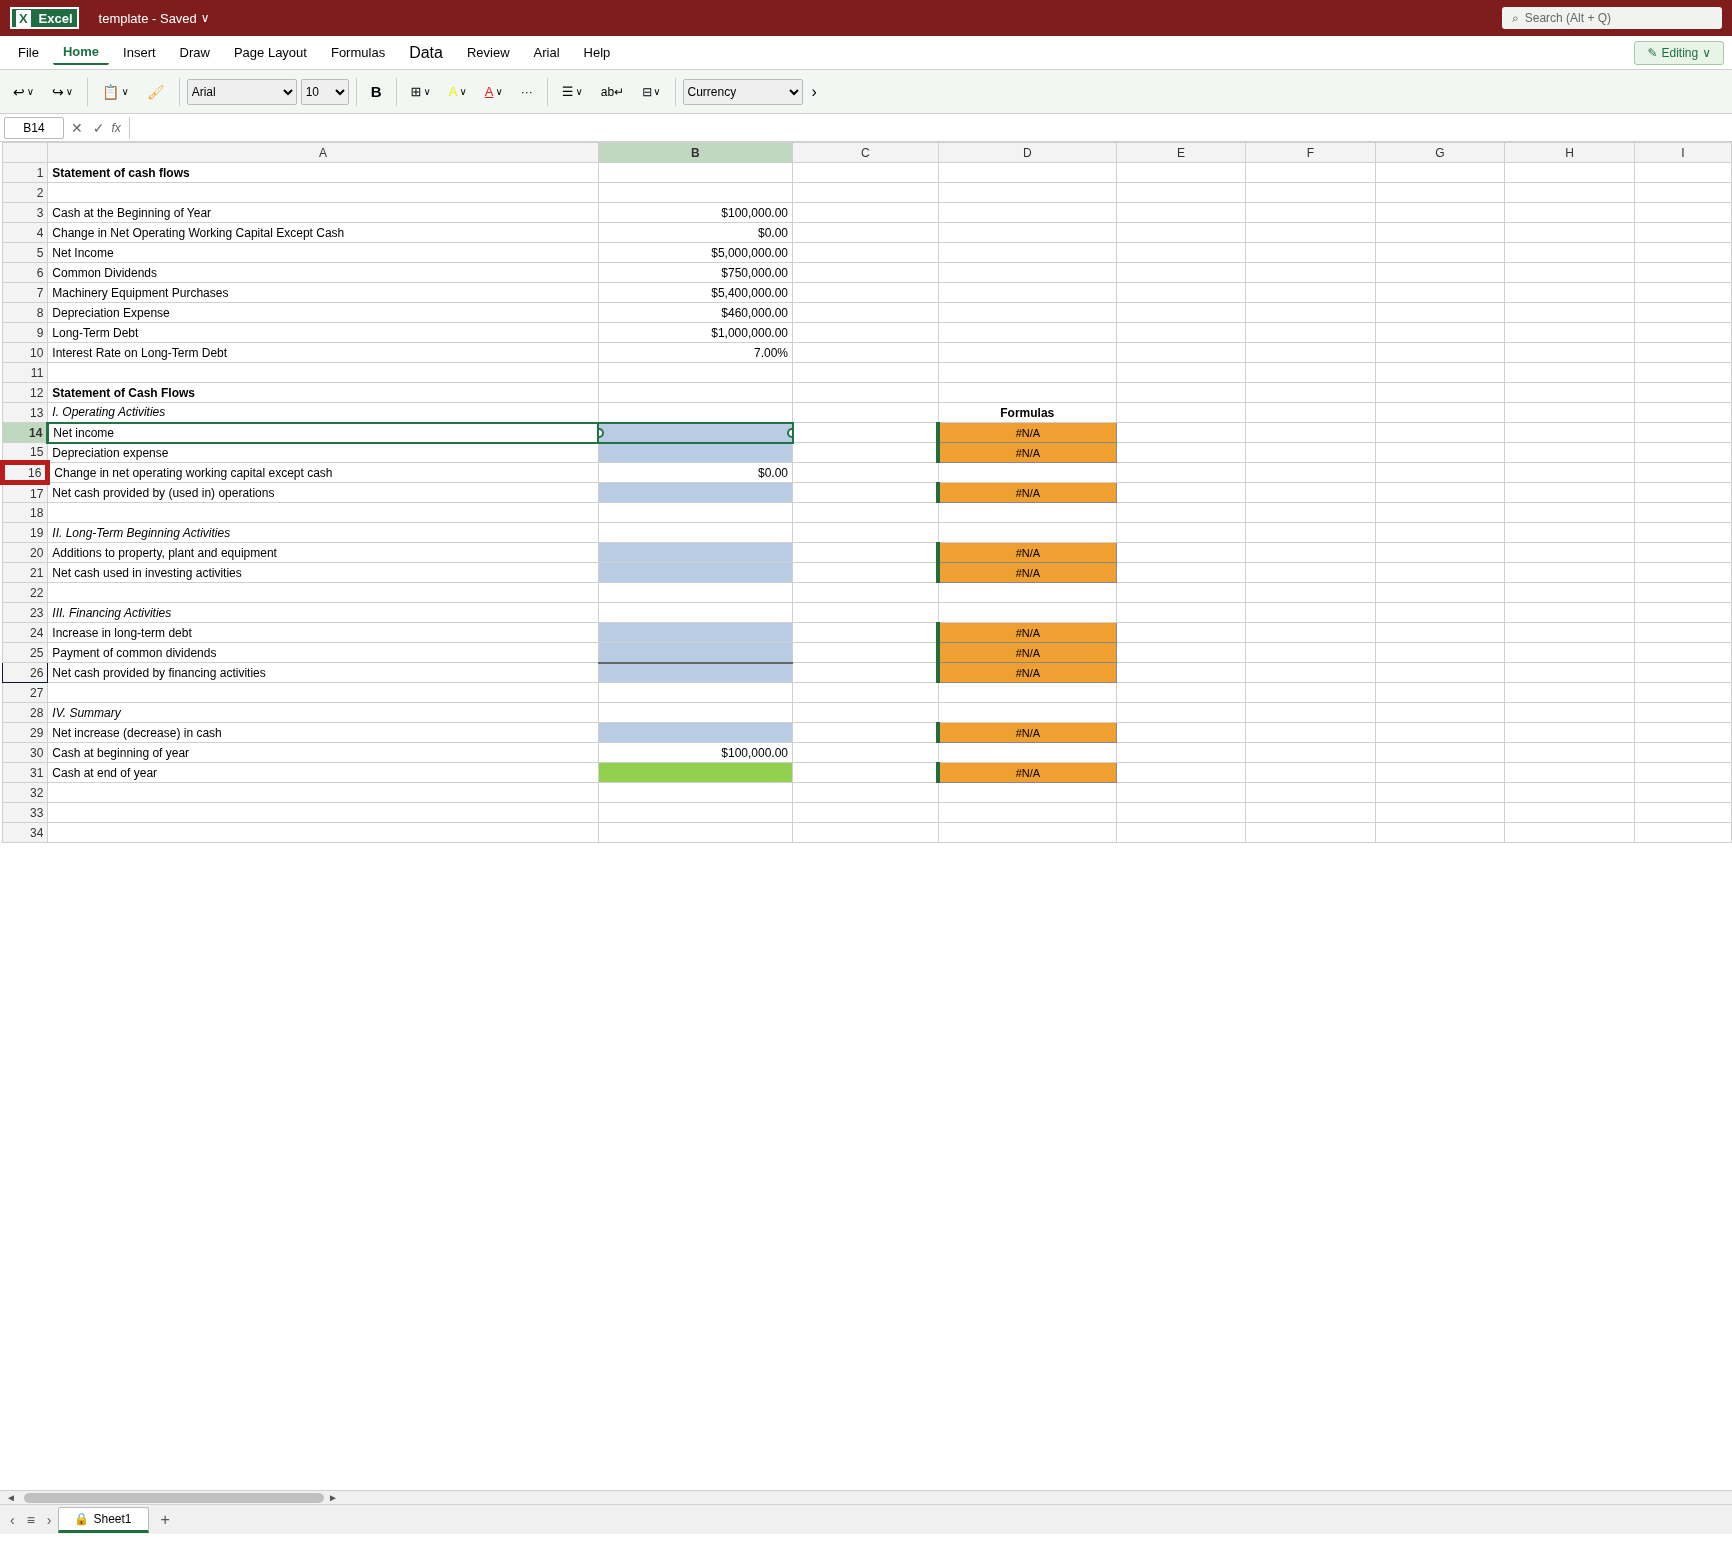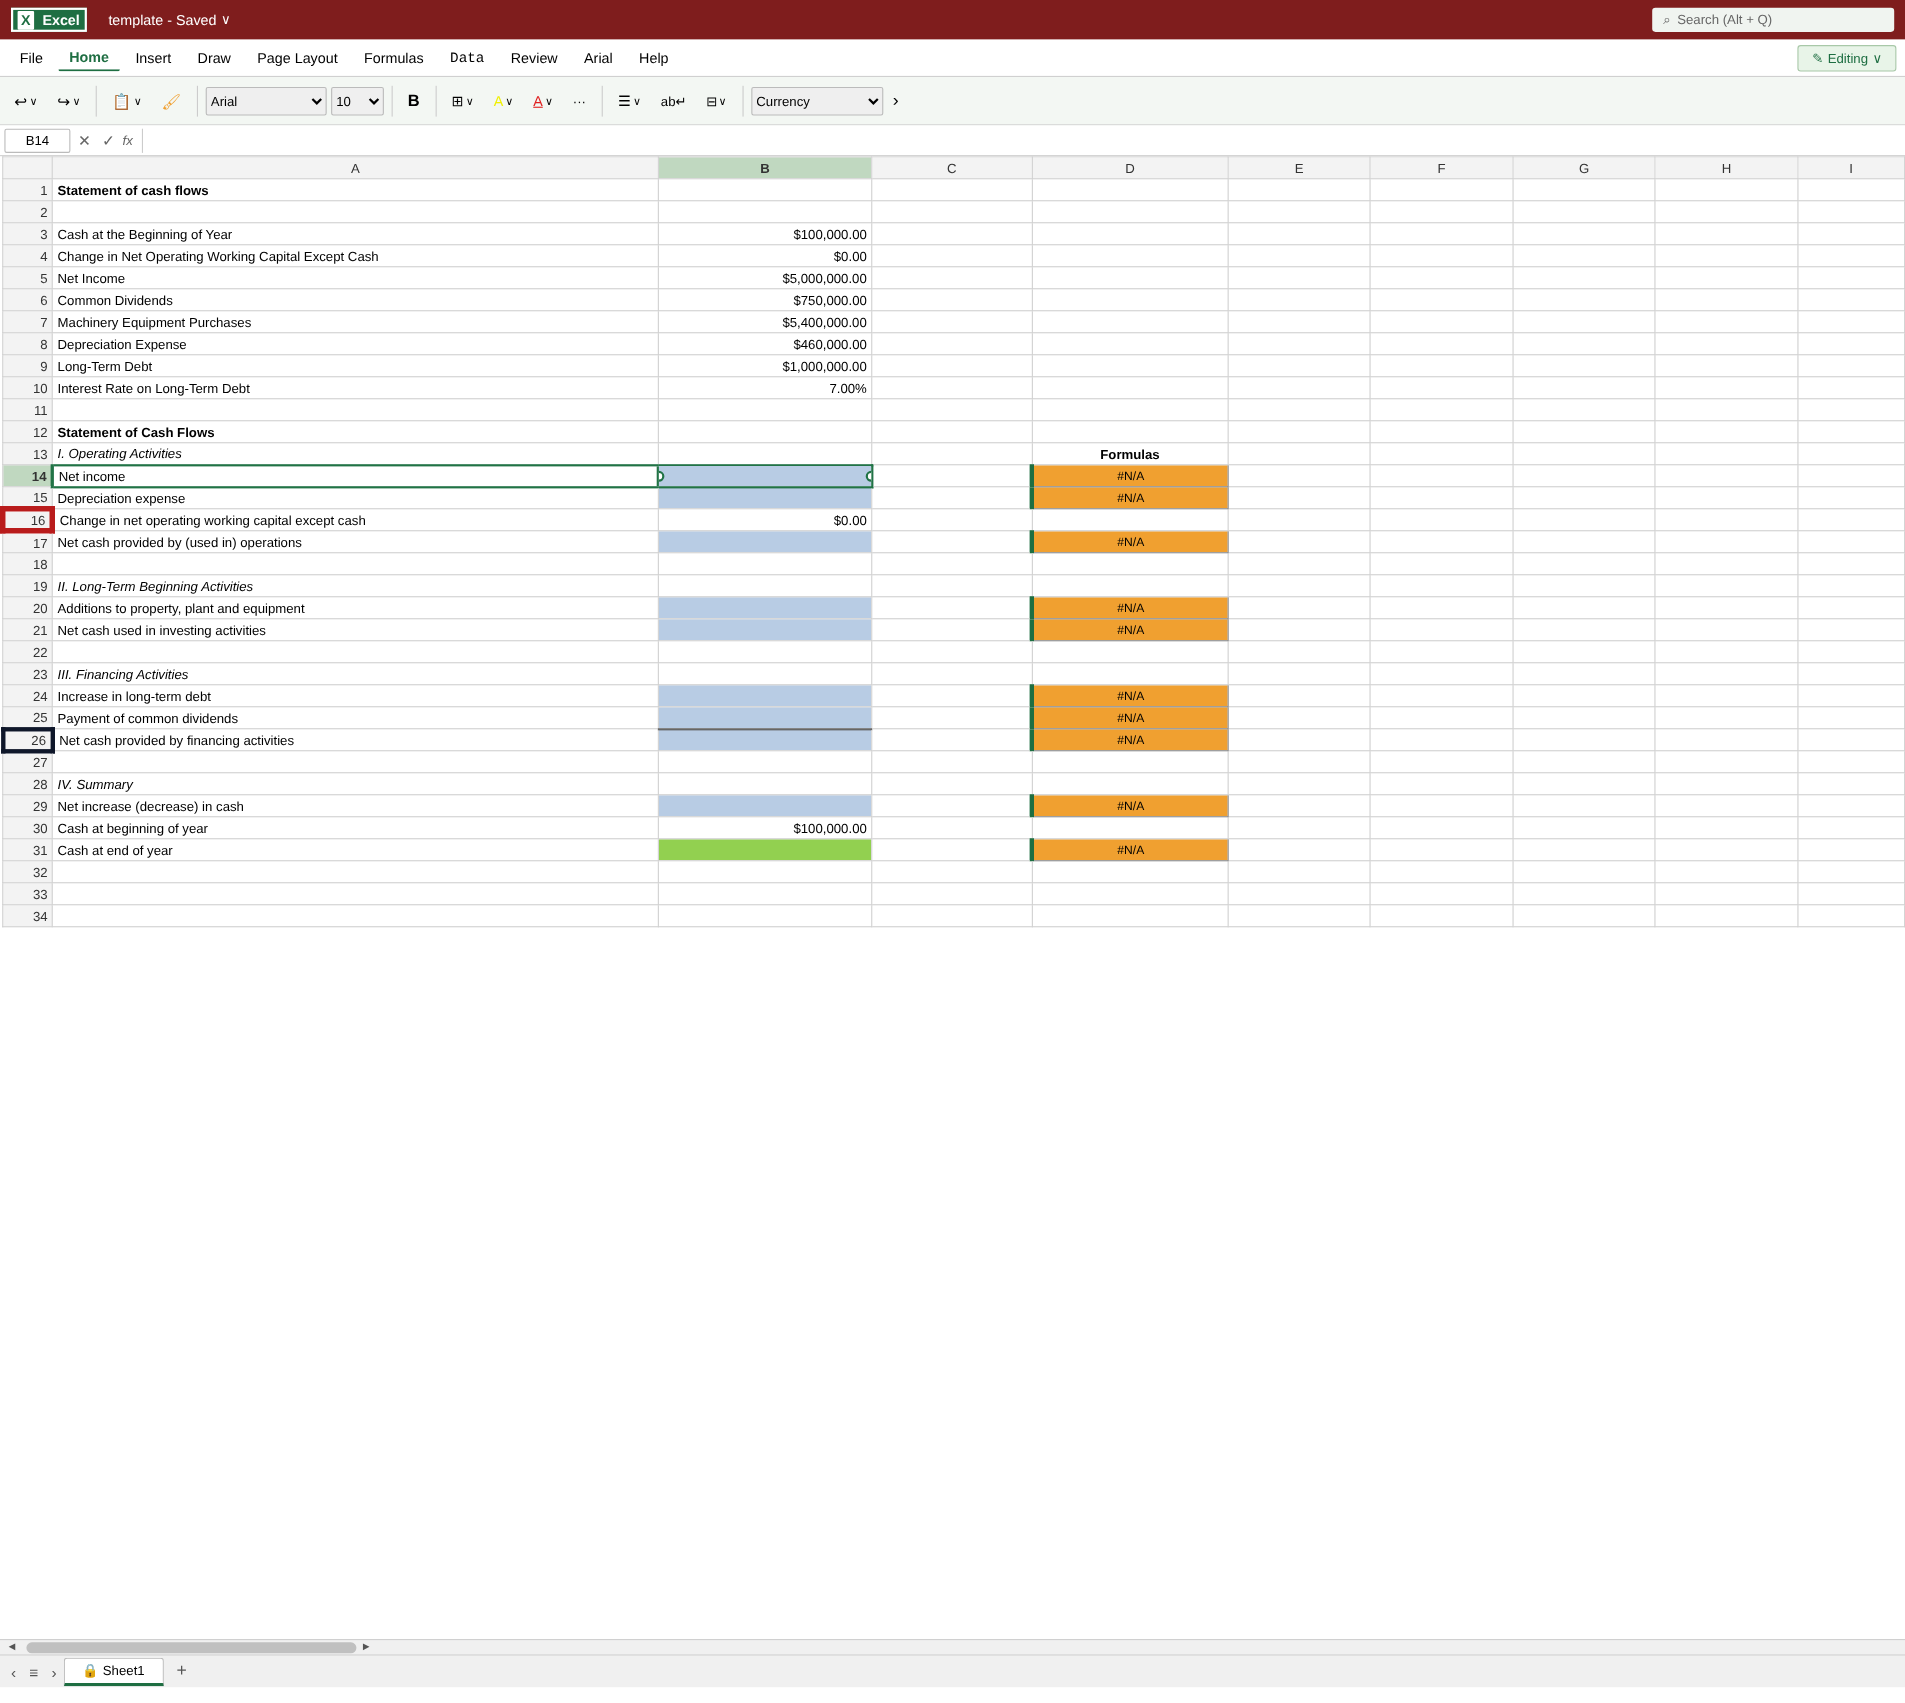--- a/index.html
+++ b/index.html
@@ -205,21 +205,21 @@
   </div>
 </div>
 
 <div id="menu-bar">
   <div class="menu-item" style="font-size:13px; padding:4px 10px; cursor:pointer;">File</div>
   <div class="menu-item active" style="font-size:13px; padding:4px 10px; cursor:pointer; color:#1e6e42; font-weight:600; border-bottom:2px solid #1e6e42;">Home</div>
   <div class="menu-item" style="font-size:13px; padding:4px 10px; cursor:pointer;">Insert</div>
   <div class="menu-item" style="font-size:13px; padding:4px 10px; cursor:pointer;">Draw</div>
   <div class="menu-item" style="font-size:13px; padding:4px 10px; cursor:pointer;">Page Layout</div>
   <div class="menu-item" style="font-size:13px; padding:4px 10px; cursor:pointer;">Formulas</div>
-  <div class="menu-item" style="font-size:13px; padding:4px 10px; cursor:pointer;font-family:Liberation Mono, monospace;">Data</div>
+  <div class="menu-item" style="font-size:16px; padding:4px 10px; cursor:pointer;">Data</div>
   <div class="menu-item" style="font-size:13px; padding:4px 10px; cursor:pointer;">Review</div>
   <div class="menu-item" style="font-size:13px; padding:4px 10px; cursor:pointer;">Arial</div>
   <div class="menu-item" style="font-size:13px; padding:4px 10px; cursor:pointer;">Help</div>
   <div id="editing-btn" style="margin-left:auto; background:#e8f4e8; border:1px solid #a8c8a8; border-radius:3px; padding:4px 12px; font-size:12px; color:#1e6e42; cursor:pointer; display:flex; align-items:center; gap:4px;">
     <span>✎</span>
     <span>Editing</span>
     <span>∨</span>
   </div>
 </div>
 
@@ -632,21 +632,21 @@
           <td style="border:1px solid #d0d0d0; padding:0 4px;"></td>
           <td style="background:#f0a030; text-align:center; font-size:11px; border-left:4px solid #1e6e42; border:1px solid #888; border-left:4px solid #1e6e42; padding:0 4px;">#N/A</td>
           <td style="border:1px solid #d0d0d0; padding:0 4px;"></td>
           <td style="border:1px solid #d0d0d0; padding:0 4px;"></td>
           <td style="border:1px solid #d0d0d0; padding:0 4px;"></td>
           <td style="border:1px solid #d0d0d0; padding:0 4px;"></td>
           <td style="border:1px solid #d0d0d0; padding:0 4px;"></td>
         </tr>
 
         <tr>
-          <td class="row-header" style="background:#f3f3f3; text-align:right; border:4px solid #0f172a; padding:0 4px;">26</td>
+          <td class="row-header" style="background:#f3f3f3; text-align:right; border:1px solid #0f172a; padding:0 4px;">26</td>
           <td style="border:1px solid #d0d0d0; padding:0 4px;">      Net cash provided by financing activities</td>
           <td style="background:#b8cce4; border:1px solid #d0d0d0; padding:0 4px;"></td>
           <td style="border:1px solid #d0d0d0; padding:0 4px;"></td>
           <td style="background:#f0a030; text-align:center; font-size:11px; border-left:4px solid #1e6e42; border:1px solid #888; border-left:4px solid #1e6e42; padding:0 4px;">#N/A</td>
           <td style="border:1px solid #d0d0d0; padding:0 4px;"></td>
           <td style="border:1px solid #d0d0d0; padding:0 4px;"></td>
           <td style="border:1px solid #d0d0d0; padding:0 4px;"></td>
           <td style="border:1px solid #d0d0d0; padding:0 4px;"></td>
           <td style="border:1px solid #d0d0d0; padding:0 4px;"></td>
         </tr>

